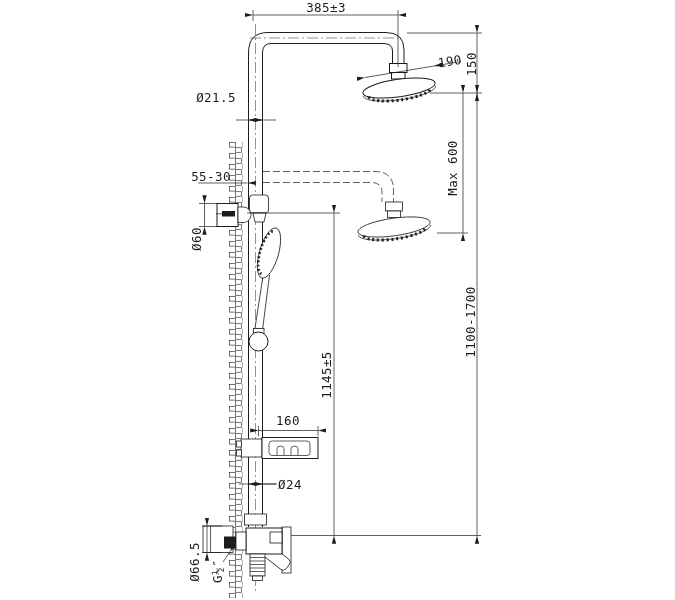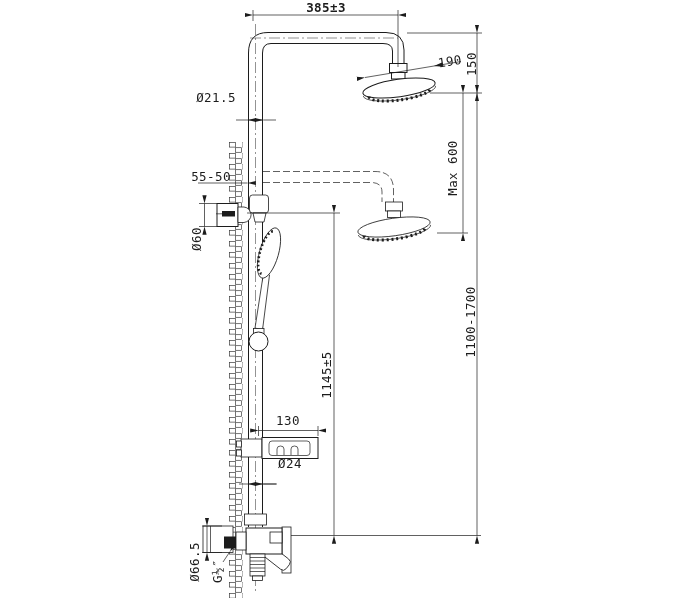--- a/index.html
+++ b/index.html
@@ -169,27 +169,27 @@
     <line class="dim" x1="276" y1="484" x2="263.2" y2="484" marker-end="url(#arr)"></line>
 
     <line class="thin" x1="202" y1="526" x2="222" y2="526"></line>
     <line class="thin" x1="202" y1="552.5" x2="222" y2="552.5"></line>
     <line class="dim" x1="207" y1="526" x2="207" y2="552.5" marker-start="url(#arr)" marker-end="url(#arr)"></line>
 
     <line class="dim" x1="223" y1="562" x2="230" y2="551.5" marker-end="url(#arr)"></line>
   </g>
 </svg>
 
-<div class="lbl" style="left:326px; top:8px;font-weight:bold;">385±3</div>
+<div class="lbl" style="left:326px; top:8px;">385±3</div>
 <div class="lbl tilt" style="left:450px; top:62px;">190</div>
 <div class="lbl r90" style="left:472px; top:64px;">150</div>
 <div class="lbl" style="left:216px; top:98px;">Ø21.5</div>
-<div class="lbl" style="left:211px; top:177px;">55-50</div>
+<div class="lbl" style="left:211px; top:177px;">55-30</div>
 <div class="lbl r90" style="left:197px; top:239px;">Ø60</div>
 <div class="lbl r90" style="left:453px; top:168px;">Max 600</div>
 <div class="lbl r90" style="left:471px; top:322px;">1100-1700</div>
 <div class="lbl r90" style="left:327px; top:375px;">1145±5</div>
-<div class="lbl" style="left:288px; top:421px;">130</div>
-<div class="lbl" style="left:290px; top:464px;">Ø24</div>
+<div class="lbl" style="left:288px; top:421px;">160</div>
+<div class="lbl" style="left:290px; top:485px;">Ø24</div>
 <div class="lbl r90" style="left:195px; top:562px;">Ø66.5</div>
 <div class="lbl r90" style="left:218px; top:571px;">G½″</div>
 
 </div>
 
 </body></html>

